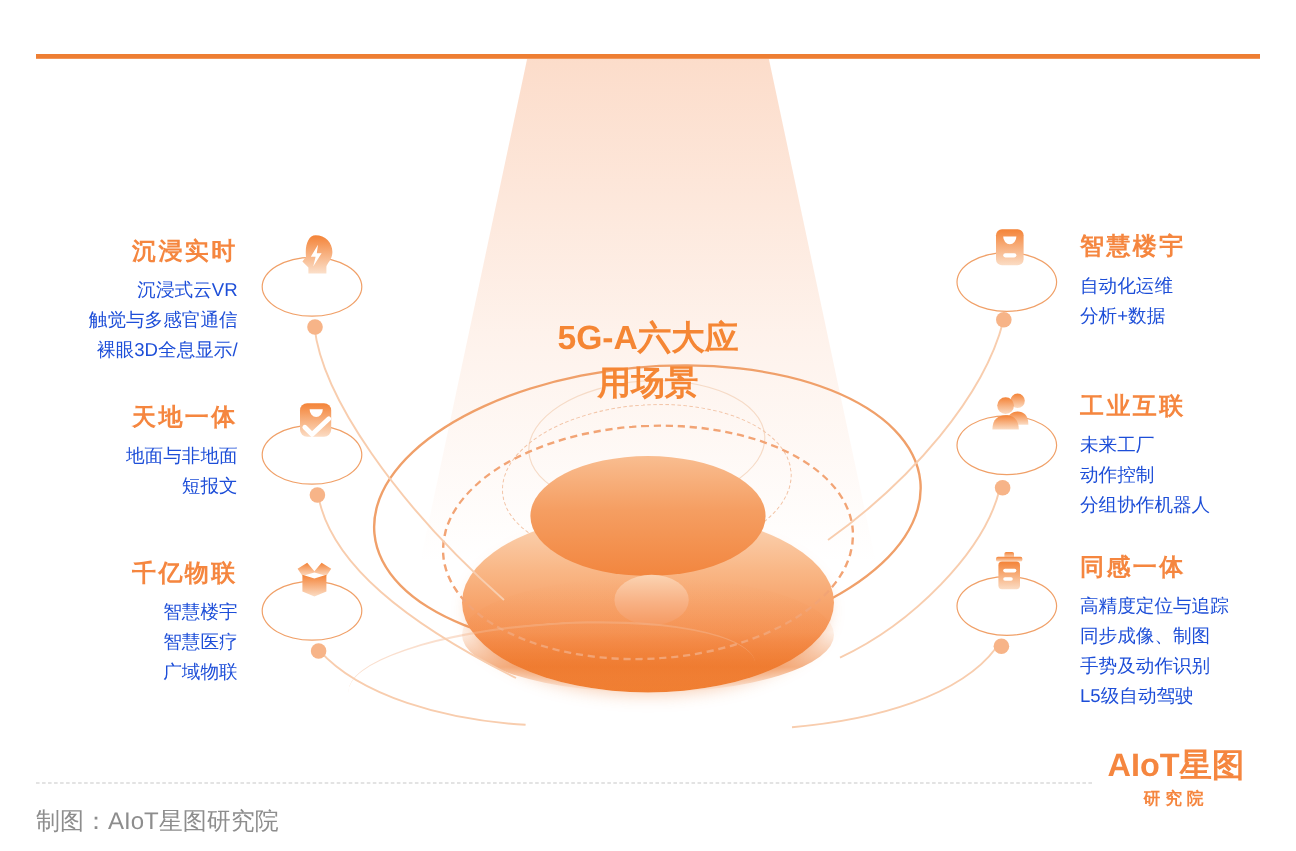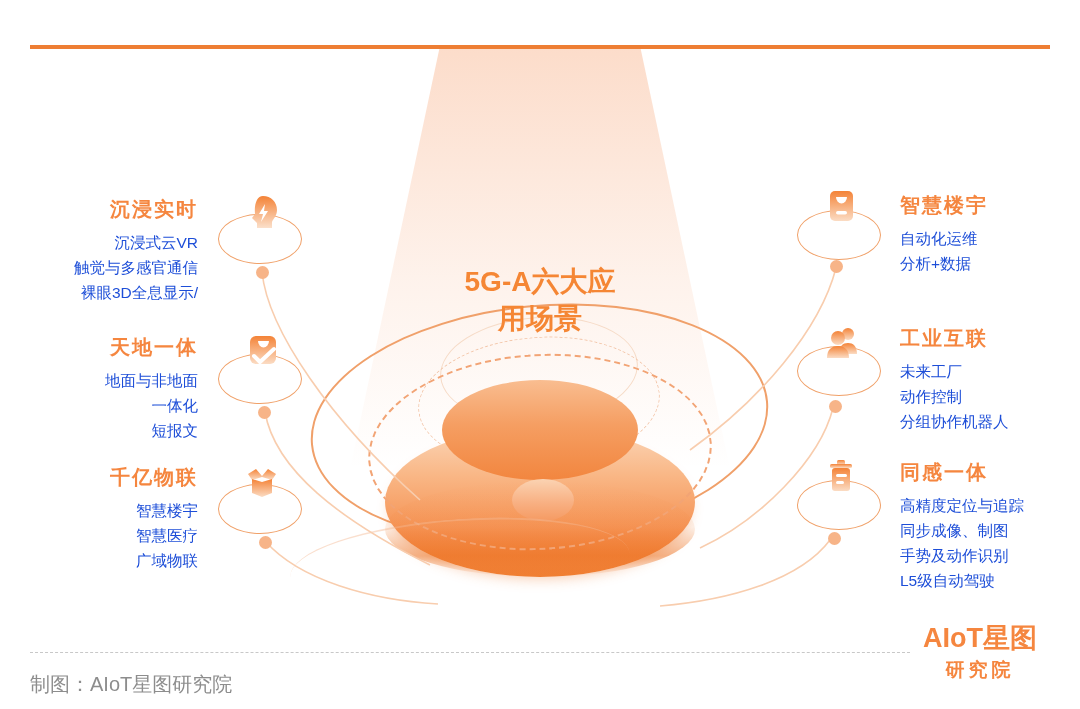--- a/index.html
+++ b/index.html
@@ -224,21 +224,21 @@
     text-align: center;
   }
   .logo-main {
     font-size: 27px;
     font-weight: bold;
     color: #f5863f;
     letter-spacing: 0px;
     line-height: 1;
   }
   .logo-sub {
-    font-size: 19px;
+    font-size: 14px;
     font-weight: bold;
     color: #f5863f;
     letter-spacing: 4px;
     margin-top: 5px;
   }
   .connector { position: absolute; }
 </style>
 </head>
 <body>
 
@@ -375,21 +375,20 @@
       <div>沉浸式云VR</div>
       <div>触觉与多感官通信</div>
       <div>裸眼3D全息显示/</div>
     </div>
   </div>
 
   <div class="item left" style="left:0px;top:334px;width:198px;">
     <div class="item-title">天地一体</div>
     <div class="item-lines">
       <div>地面与非地面</div>
-      <div>一体化</div>
       <div>短报文</div>
     </div>
   </div>
 
   <div class="item left" style="left:0px;top:464px;width:198px;">
     <div class="item-title">千亿物联</div>
     <div class="item-lines">
       <div>智慧楼宇</div>
       <div>智慧医疗</div>
       <div>广域物联</div>

